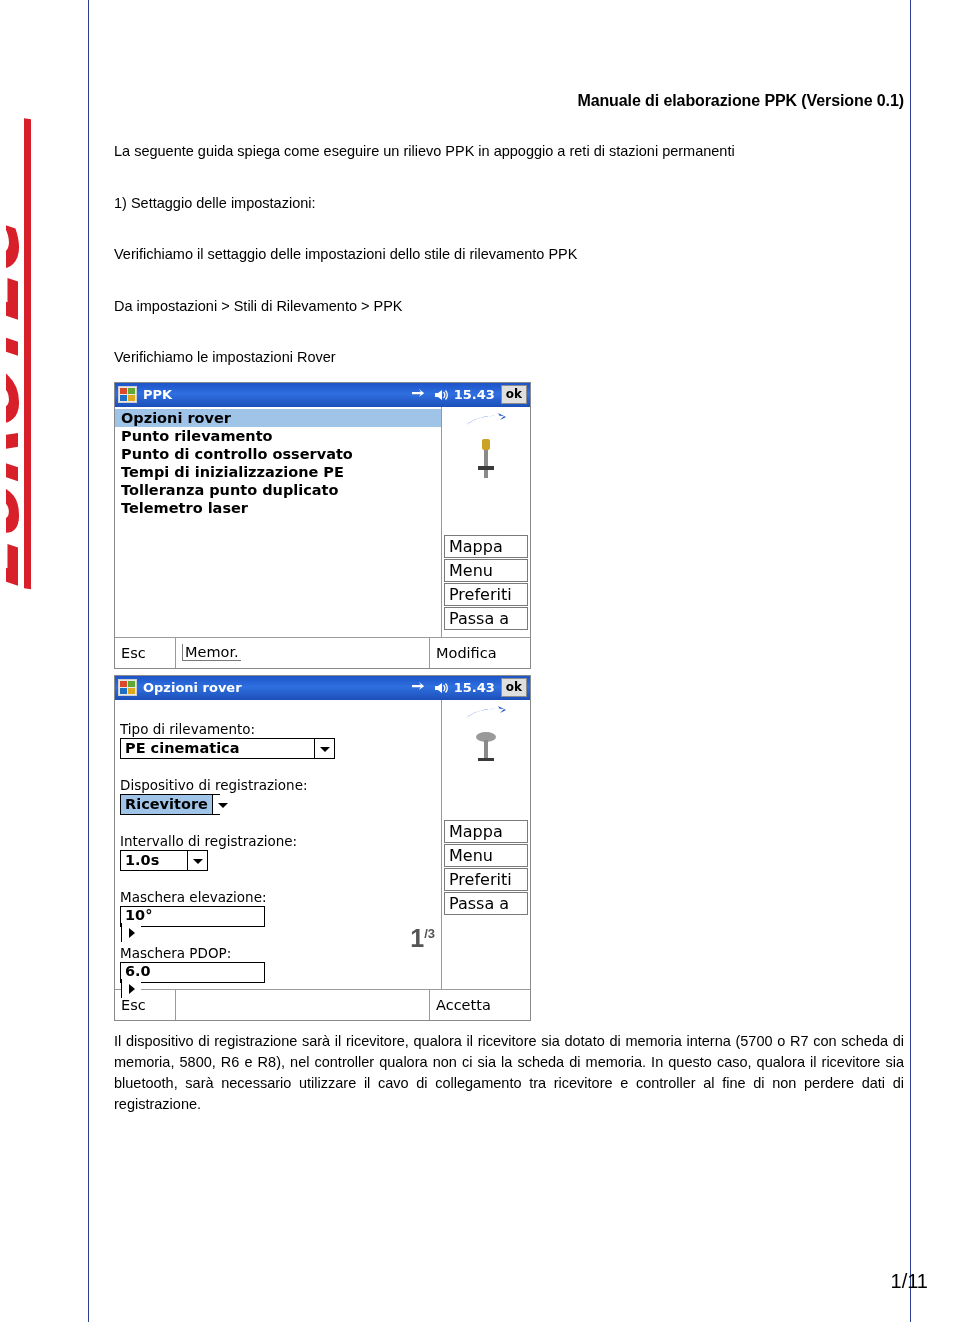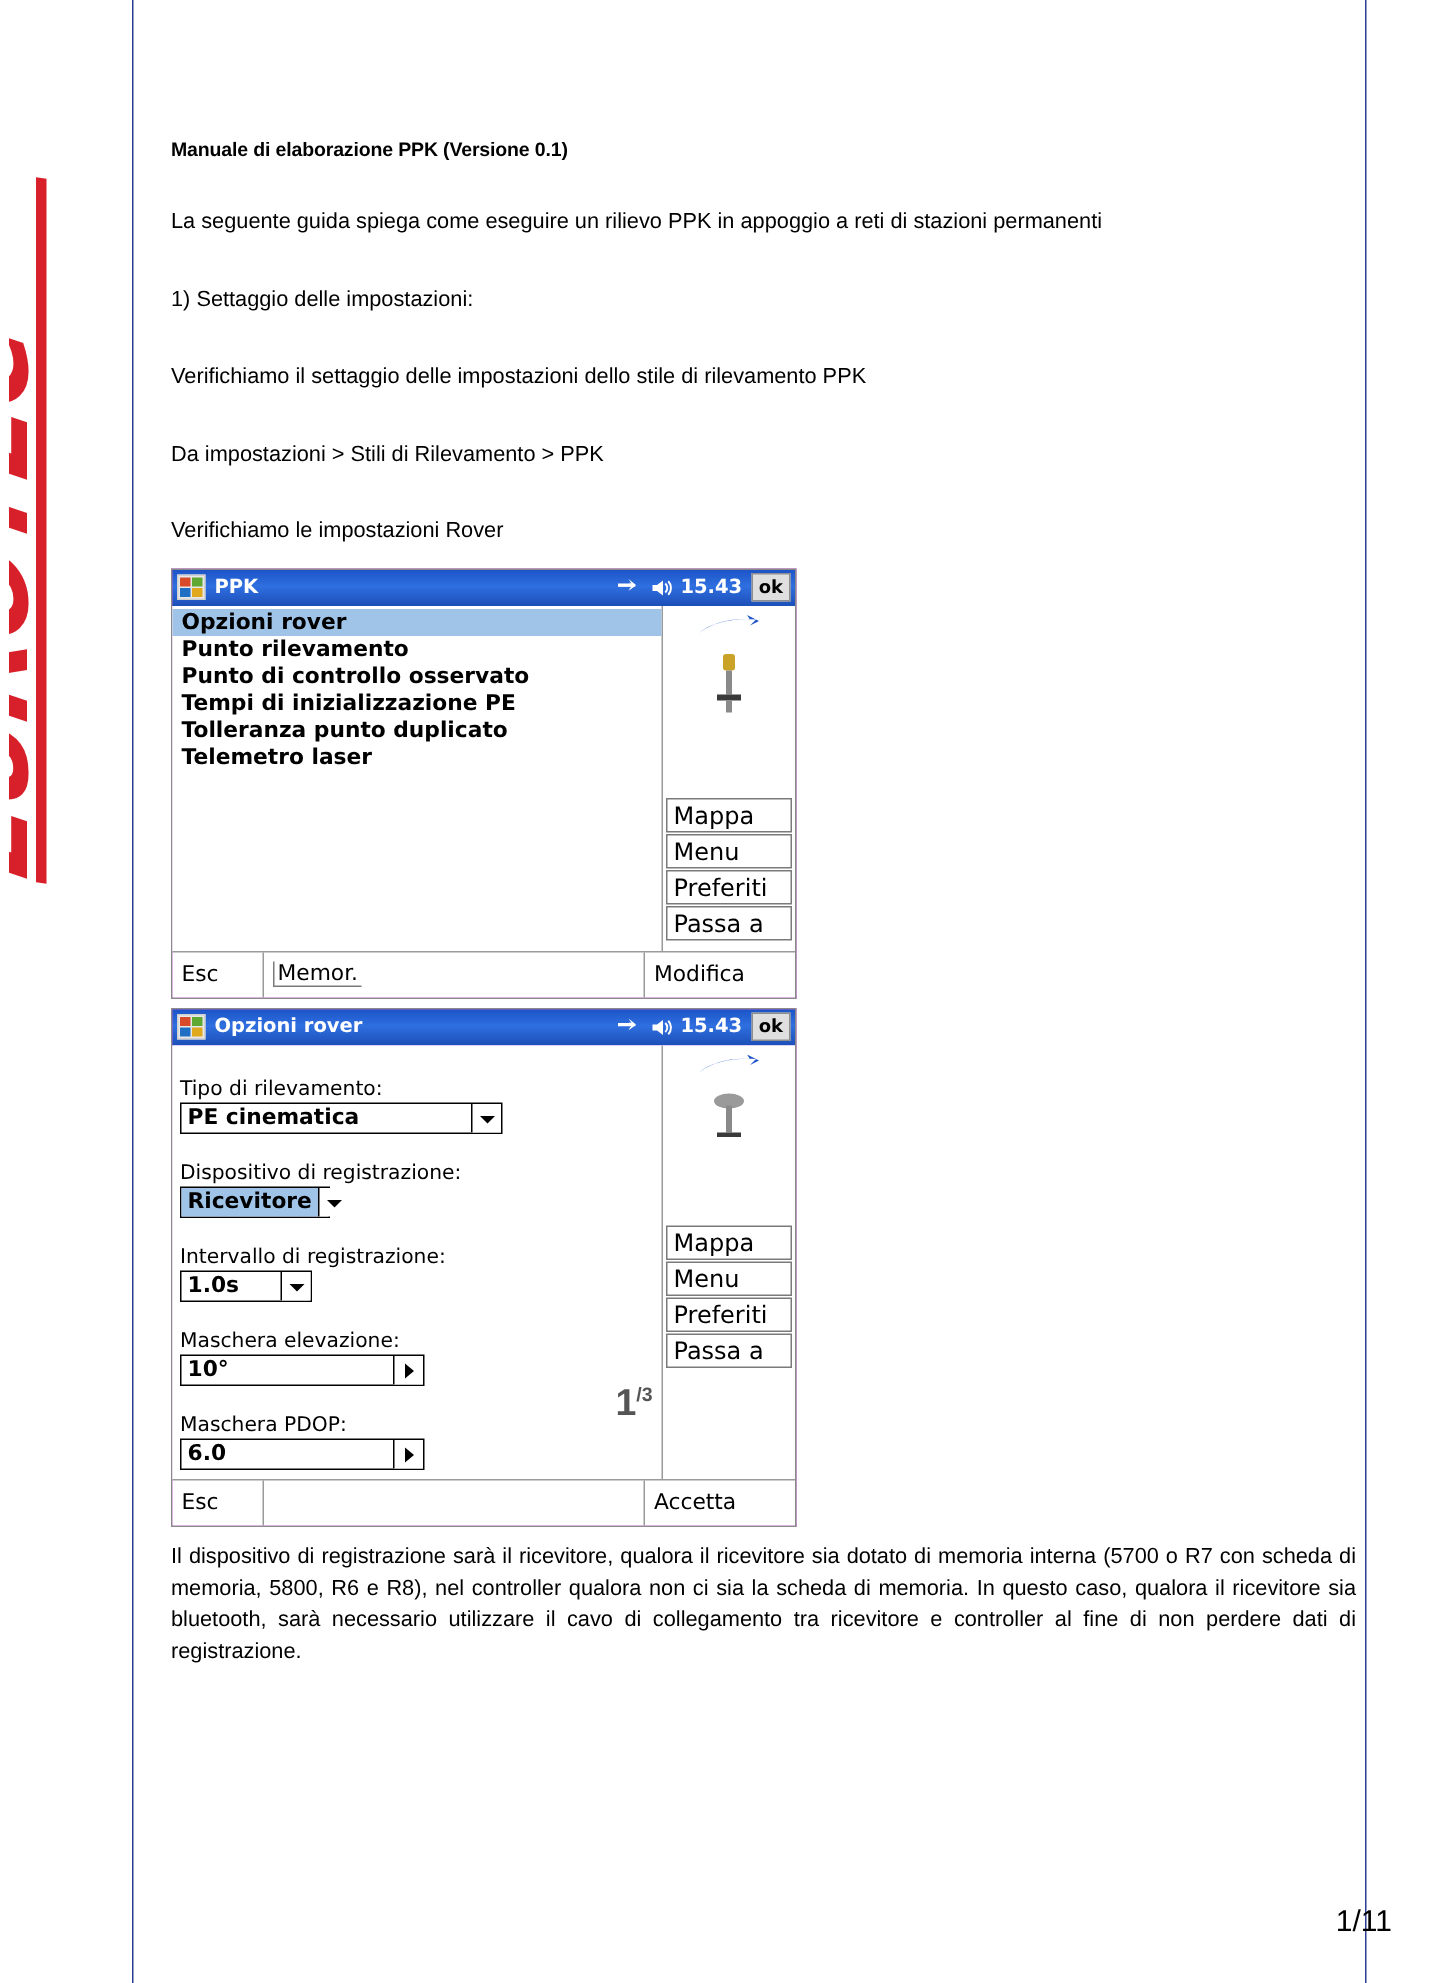--- a/index.html
+++ b/index.html
@@ -46,39 +46,40 @@
 
   
   .content {
     position: absolute;
     left: 114px;
     top: 0;
     width: 790px;
   }
 
   .doc-title {
-    font-size: 13px;
+    font-size: 16px;
     font-weight: bold;
     margin-top: 92px;
     letter-spacing: -0.1px;
+    text-align: right;
   }
 
   .para {
     font-size: 14.5px;
     margin-top: 32px;
     line-height: 1.35;
   }
 
   
   .ppc {
     position: relative;
     width: 417px;
     margin-top: 14px;
     border: 1px solid #8a8a8a;
-    background: #d946ef;
+    background: #000000;
     font-family: "DejaVu Sans", sans-serif;
     box-sizing: border-box;
   }
   .ppc-titlebar {
     height: 24px;
     background: linear-gradient(to bottom,#1c54c8 0%,#2f6fe0 45%,#1c4fb8 100%);
     display: flex;
     align-items: center;
     padding: 0 3px;
     color: #fff;
@@ -231,21 +232,21 @@
   .combo .arrow.right::after {
     left: 7px; top: 5px;
     border-top: 5px solid transparent;
     border-bottom: 5px solid transparent;
     border-left: 6px solid #000;
     border-right: none;
   }
   .w-215 { width: 215px; }
   .w-100 { width: 100px; }
   .w-88  { width: 88px; }
-  .w-145 { width: 163px; }
+  .w-145 { width: 145px; flex-direction: column; }
   .page-indicator {
     position: absolute;
     right: 6px;
     bottom: 36px;
     font-size: 25px;
     font-weight: bold;
     color: #555;
     font-family: Liberation Sans, sans-serif;
   }
   .page-indicator sup { font-size: 13px; }

